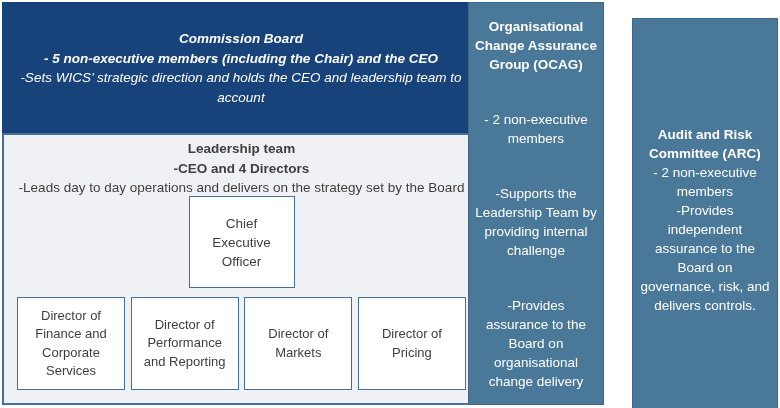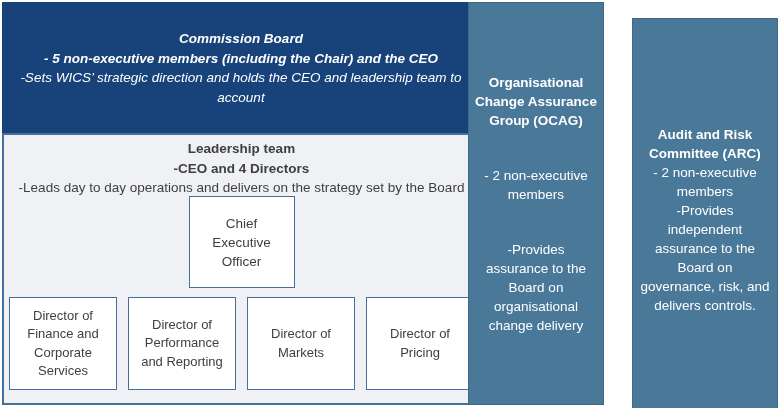--- a/index.html
+++ b/index.html
@@ -65,21 +65,21 @@
     line-height: 19px;
     padding: 0 14px;
   }
 
   .directors {
     position: absolute;
     left: 0; right: 0; top: 162px;
     height: 85px;
     display: flex;
     justify-content: space-between;
-    padding: 0 5px;
+    padding: 0 13px;
     box-sizing: border-box;
     text-align: center;
   }
   .dbox {
     width: 108px; height: 93px;
     background: #ffffff;
     border: 1.5px solid var(--border-blue, #41719C);
     box-sizing: border-box;
     display: flex;
     align-items: center;
@@ -135,20 +135,21 @@
       <div class="dbox">Director of Finance and Corporate Services</div>
       <div class="dbox">Director of Performance and Reporting</div>
       <div class="dbox">Director of Markets</div>
       <div class="dbox">Director of Pricing</div>
     </div>
   </section>
 
   <aside class="col ocag">
     <div class="bold">Organisational Change Assurance Group (OCAG)</div>
     <div>- 2 non-executive members</div>
+    <div>-Supports the Leadership Team by providing internal challenge</div>
     <div>-Provides assurance to the Board on organisational change delivery</div>
   </aside>
 
   <aside class="col arc">
     <div class="bold">Audit and Risk Committee (ARC)</div>
     <div>- 2 non-executive members</div>
     <div>-Provides independent assurance to the Board on governance, risk, and delivers controls.</div>
   </aside>
 
 </div>

